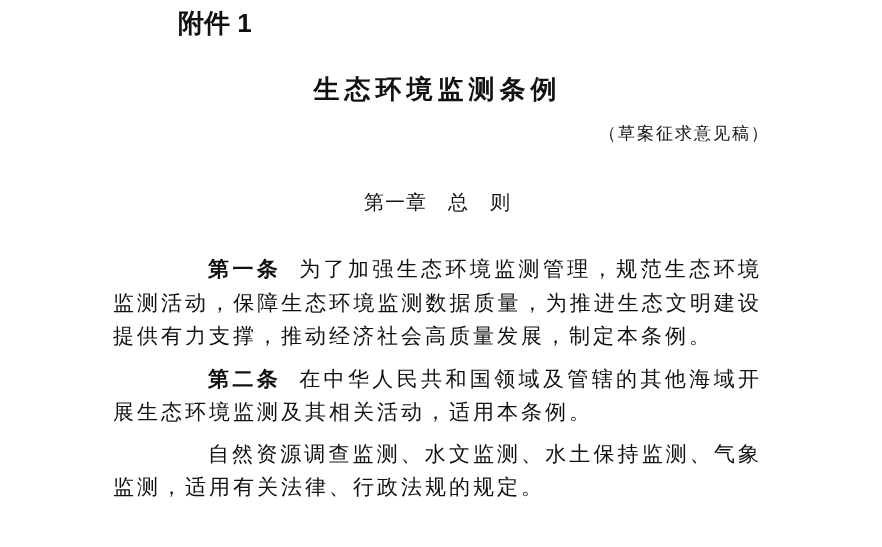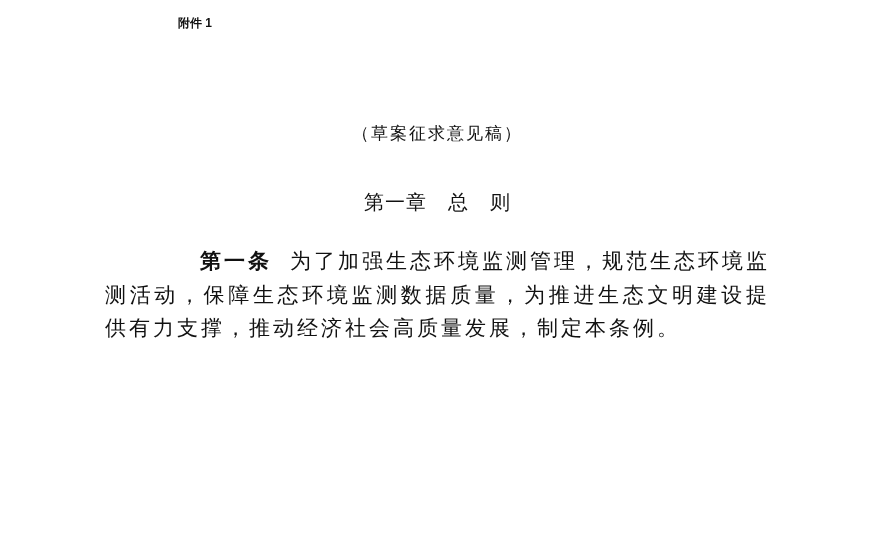--- a/index.html
+++ b/index.html
@@ -16,42 +16,42 @@
     width: 882px;
     height: 547px;
     background: #ffffff;
   }
   .attachment {
     position: absolute;
     left: 178px;
     top: 10px;
     font-family: "Liberation Sans", sans-serif;
     font-weight: bold;
-    font-size: 12px;
+    font-size: 26px;
     line-height: 26px;
     white-space: nowrap;
   }
   .doc-title {
     position: absolute;
     left: 105px;
     top: 72px;
     width: 665px;
     text-align: center;
     font-weight: bold;
     font-size: 26px;
     line-height: 36px;
     letter-spacing: 5px;
     white-space: nowrap;
   }
   .doc-subtitle {
     position: absolute;
     left: 105px;
     top: 121px;
     width: 665px;
-    text-align: center;
+    text-align: right;
     font-size: 17px;
     line-height: 26px;
     letter-spacing: 2px;
     white-space: nowrap;
   }
   .chapter-heading {
     position: absolute;
     left: 105px;
     top: 188px;
     width: 665px;
@@ -67,46 +67,53 @@
     position: absolute;
     left: 105px;
     top: 244px;
     width: 665px;
     font-size: 21px;
     line-height: 33.5px;
     letter-spacing: 3px;
     text-align: justify;
   }
   .body-text p {
-    margin: 0;
+    margin: 8px;
     padding: 0;
     text-indent: 95px;
   }
   .term {
     font-family: "Liberation Sans", sans-serif;
     font-weight: bold;
     margin-right: 18px;
   }
 </style>
 </head>
 <body>
 
 <div class="page">
 
   <div class="attachment">附件 1</div>
 
+  <div class="doc-title">生态环境监测条例</div>
 
   <div class="doc-subtitle">（草案征求意见稿）</div>
 
   <div class="chapter-heading">第一章　总　则</div>
 
   <div class="body-text">
 
     <p>
       <span class="term">第一条</span><span>为了加强生态环境监测管理，规范生态环境监测活动，保障生态环境监测数据质量，为推进生态文明建设提供有力支撑，推动经济社会高质量发展，制定本条例。</span>
     </p>
 
+    <p>
+      <span class="term">第二条</span><span>在中华人民共和国领域及管辖的其他海域开展生态环境监测及其相关活动，适用本条例。</span>
+    </p>
 
+    <p>
+      <span>自然资源调查监测、水文监测、水土保持监测、气象监测，适用有关法律、行政法规的规定。</span>
+    </p>
 
 
   </div>
 
 </div>
 
 </body></html>

